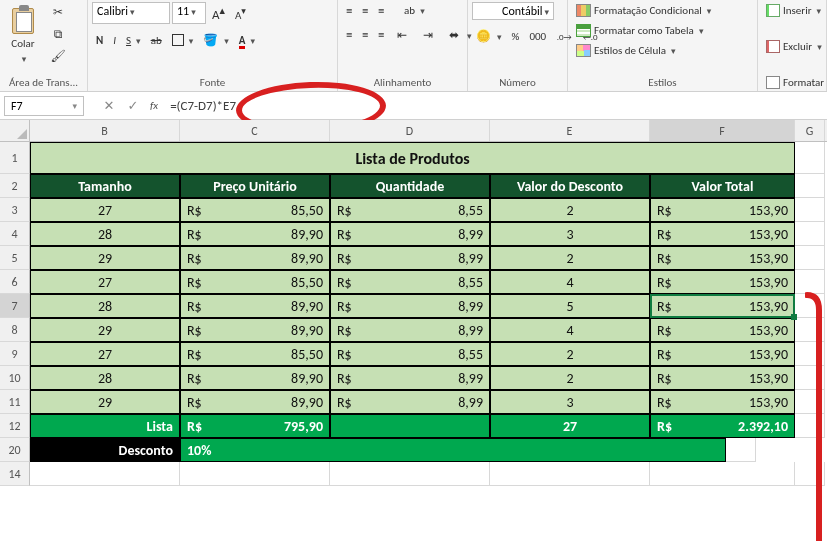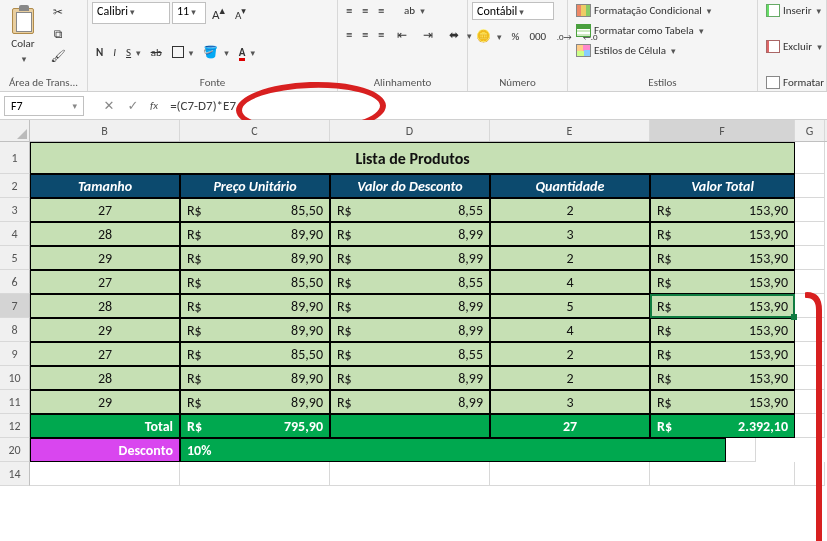--- a/index.html
+++ b/index.html
@@ -152,38 +152,38 @@
     font-size:14px; font-family: Calibri, sans-serif;
     color:#111;
   }
 
   
   .title-cell {
     background:#c6e0b4; font-weight:bold; font-size:16px;
     justify-content:center; border:1px solid #000;
   }
   .hdr-cell {
-    background:#0c4a6e; color:#fff; font-weight:bold;
-    justify-content:center; border:1px solid #000;font-style:italic;
+    background:#14532d; color:#fff; font-weight:bold;
+    justify-content:center; border:1px solid #000;
   }
   .data-cell {
     background:#c6e0b4; border:1px solid #000;
   }
   .data-cell.center { justify-content:center; }
   .money { display:flex; justify-content:space-between; width:100%; }
   .total-label {
     background:#00a84f; color:#fff; font-weight:bold;
     justify-content:flex-end; border:1px solid #000;
   }
   .total-val {
     background:#00a84f; color:#fff; font-weight:bold;
     border:1px solid #000;
   }
   .desc-label {
-    background:#d946ef; color:#fff; font-weight:bold;
+    background:#000000; color:#fff; font-weight:bold;
     justify-content:flex-end; border:1px solid #000;
   }
   .sel-cell { outline:2px solid #107c41; outline-offset:-2px; position:relative; }
   .sel-cell::after {
     content:""; position:absolute; right:-3px; bottom:-3px;
     width:6px; height:6px; background:#107c41;
   }
   .empty-cell { background:#fff; }
 
   
@@ -247,21 +247,21 @@
           </div>
         <div class="ribbon-btn">
             <span class="icon-sq">🖌</span>
           </div>
       </div>
     </div>
     <div class="ribbon-group-label">Área de Trans...</div>
   </div>
 
   <div class="ribbon-group g-font">
-    <div class="ribbon-group-body col" style="gap:18px;">
+    <div class="ribbon-group-body col" style="gap:6px;">
       <div class="row">
         <div class="font-box drop">Calibri</div>
         <div class="size-box drop">11</div>
         <div class="ribbon-btn">
             <span style="font-size:13px;">A<sup>▴</sup></span>
           </div>
         <div class="ribbon-btn">
             <span style="font-size:11px;">A<sup>▾</sup></span>
           </div>
       </div>
@@ -327,21 +327,21 @@
           </div>
         <div class="ribbon-btn drop">
             <span class="icon-sq">⬌</span>
           </div>
       </div>
     </div>
     <div class="ribbon-group-label">Alinhamento</div>
   </div>
 
   <div class="ribbon-group g-num">
-    <div class="ribbon-group-body col" style="gap:6px;">
+    <div class="ribbon-group-body col" style="gap:6px;text-align:right;">
       <div class="font-box drop" style="width:82px;">Contábil</div>
       <div class="row">
         <div class="ribbon-btn drop">
             <span class="icon-sq">🪙</span>
           </div>
         <div class="ribbon-btn">
             <span>%</span>
           </div>
         <div class="ribbon-btn">
             <span>000</span>
@@ -429,22 +429,22 @@
   <div class="sheet-row" style="height:32px;">
     <div class="rowhead">1</div>
     <div class="cell title-cell" style="width:765px;">Lista de Produtos</div>
     <div class="cell cG empty-cell"></div>
   </div>
 
   <div class="sheet-row">
     <div class="rowhead">2</div>
     <div class="cell hdr-cell cB">Tamanho</div>
     <div class="cell hdr-cell cC">Preço Unitário</div>
+    <div class="cell hdr-cell cE">Quantidade</div>
     <div class="cell hdr-cell cD">Valor do Desconto</div>
-    <div class="cell hdr-cell cE">Quantidade</div>
     <div class="cell hdr-cell cF">Valor Total</div>
     <div class="cell cG empty-cell"></div>
   </div>
 
   <div id="data-rows">
       <div class="sheet-row">
         <div class="rowhead">3</div>
         <div class="cell data-cell center cB">27</div>
         <div class="cell data-cell cC">
           <span class="money">
@@ -656,21 +656,21 @@
             <span>R$</span>
             <span>153,90</span>
           </span>
         </div>
         <div class="cell empty-cell cG"></div>
       </div>
     </div>
 
   <div class="sheet-row">
     <div class="rowhead">12</div>
-    <div class="cell total-label cB">Total</div>
+    <div class="cell total-label cB">Lista</div>
     <div class="cell total-val cC">
         <span class="money">
           <span>R$</span>
           <span>795,90</span>
         </span>
       </div>
     <div class="cell total-val cD"></div>
     <div class="cell total-val cE" style="justify-content:center;">27</div>
     <div class="cell total-val cF">
         <span class="money">

